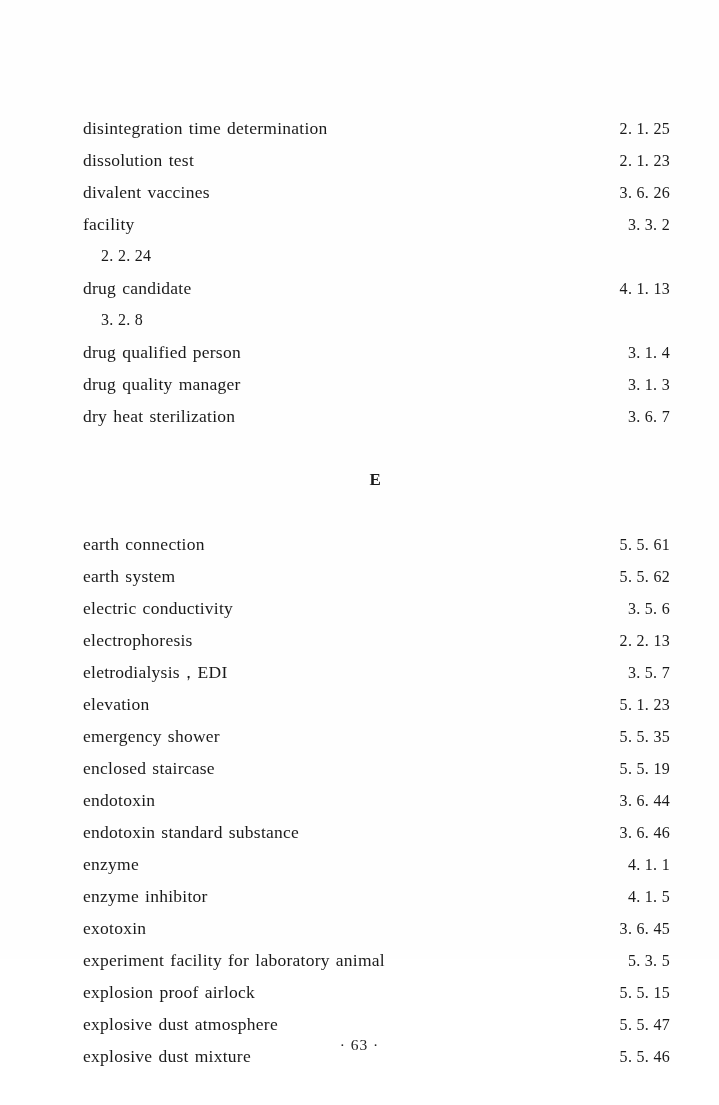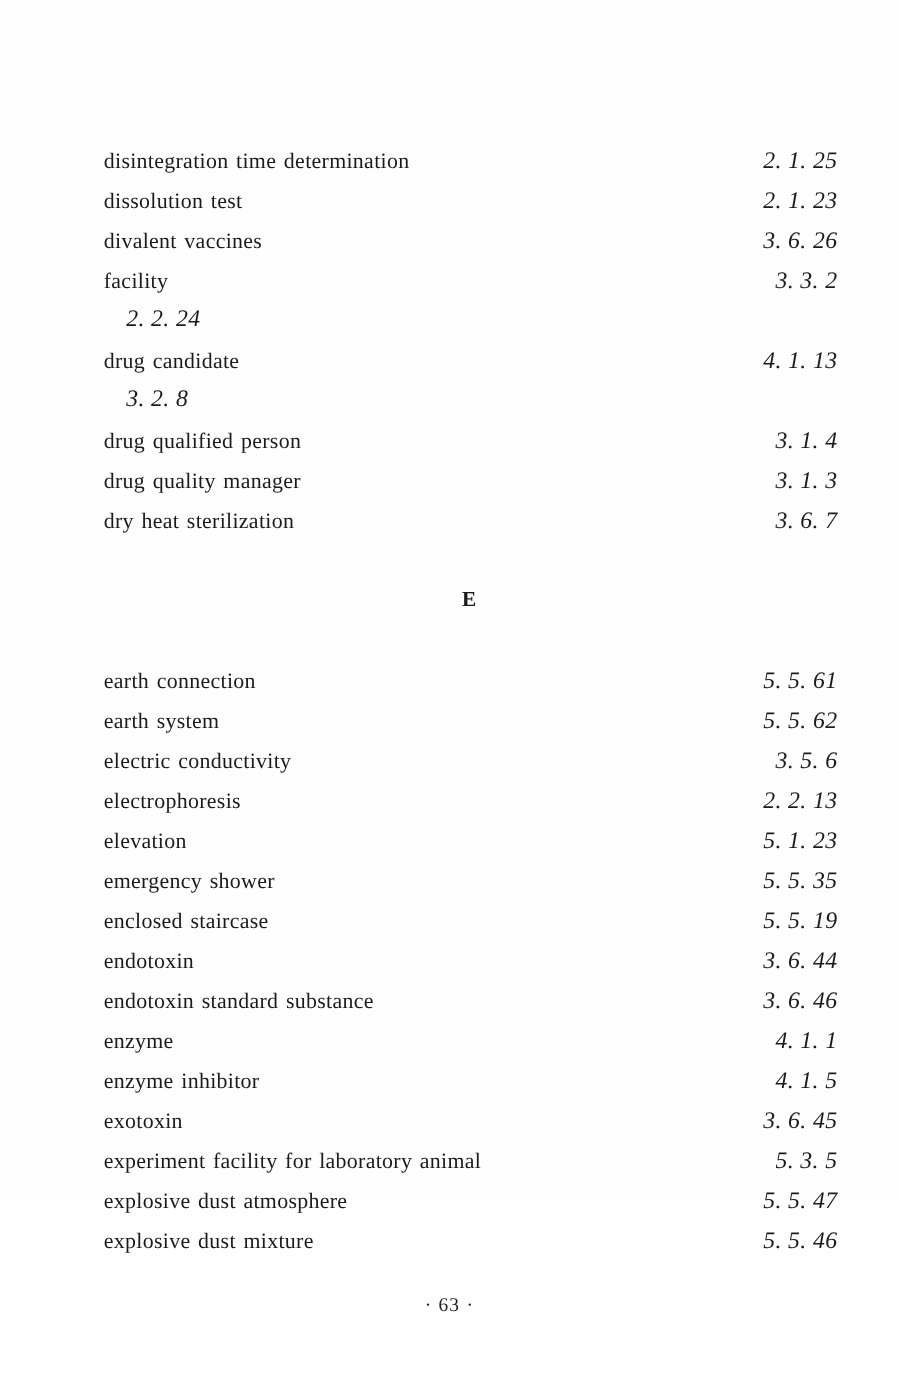--- a/index.html
+++ b/index.html
@@ -45,27 +45,26 @@
 
   .entry-term {
     font-size: 17.5px;
     letter-spacing: 0.25px;
     word-spacing: 1.5px;
     flex: 0 1 auto;
     overflow: hidden;
   }
 
   .entry-ref {
-    font-size: 19px;
+    font-size: 16px;
     letter-spacing: 0.3px;
     flex: 0 0 auto;
     padding-left: 18px;
     text-align: left;
     font-variant-numeric: lining-nums;
-    font-style: italic;
   }
 
   
   .letter-divider {
     height: 32px;
     line-height: 32px;
     text-align: center;
     font-weight: bold;
     font-size: 17px;
     letter-spacing: 0.5px;
@@ -152,20 +151,24 @@
       </div>
       <div class="index-entry">
         <span class="entry-term">electric conductivity</span>
         <span class="entry-ref">3. 5. 6</span>
       </div>
       <div class="index-entry">
         <span class="entry-term">electrophoresis</span>
         <span class="entry-ref">2. 2. 13</span>
       </div>
       <div class="index-entry">
+        <span class="entry-term">eletrodialysis，EDI</span>
+        <span class="entry-ref">3. 5. 7</span>
+      </div>
+      <div class="index-entry">
         <span class="entry-term">elevation</span>
         <span class="entry-ref">5. 1. 23</span>
       </div>
       <div class="index-entry">
         <span class="entry-term">emergency shower</span>
         <span class="entry-ref">5. 5. 35</span>
       </div>
       <div class="index-entry">
         <span class="entry-term">enclosed staircase</span>
         <span class="entry-ref">5. 5. 19</span>
@@ -188,20 +191,24 @@
       </div>
       <div class="index-entry">
         <span class="entry-term">exotoxin</span>
         <span class="entry-ref">3. 6. 45</span>
       </div>
       <div class="index-entry">
         <span class="entry-term">experiment facility for laboratory animal</span>
         <span class="entry-ref">5. 3. 5</span>
       </div>
       <div class="index-entry">
+        <span class="entry-term">explosion proof airlock</span>
+        <span class="entry-ref">5. 5. 15</span>
+      </div>
+      <div class="index-entry">
         <span class="entry-term">explosive dust atmosphere</span>
         <span class="entry-ref">5. 5. 47</span>
       </div>
       <div class="index-entry">
         <span class="entry-term">explosive dust mixture</span>
         <span class="entry-ref">5. 5. 46</span>
       </div>
     </div>
 
   <div id="page-footer">· 63 ·</div>

